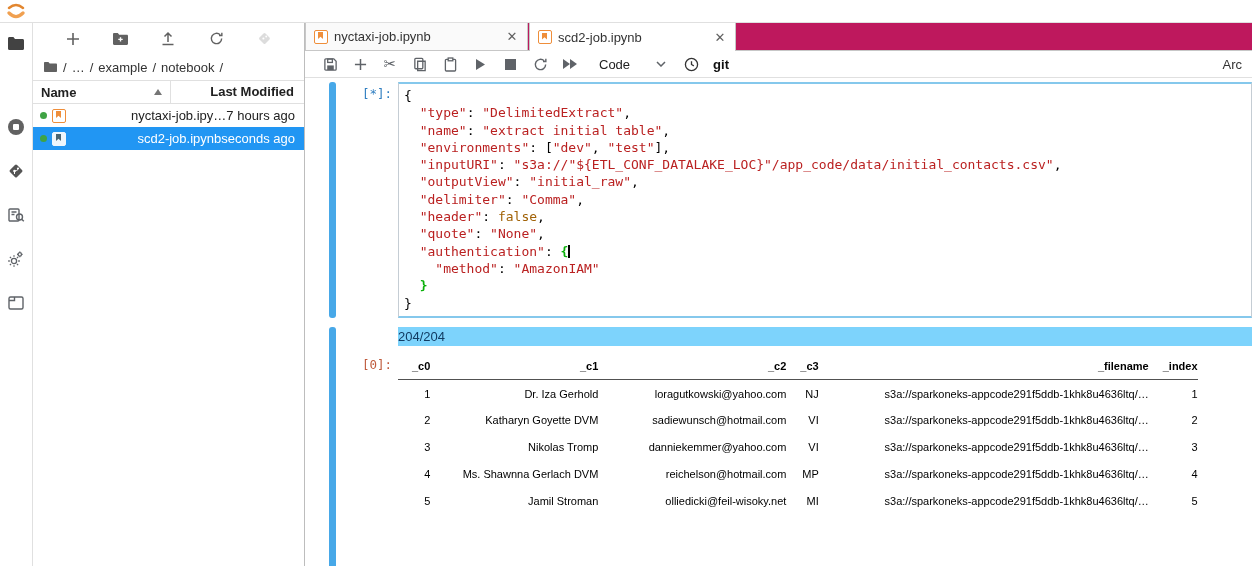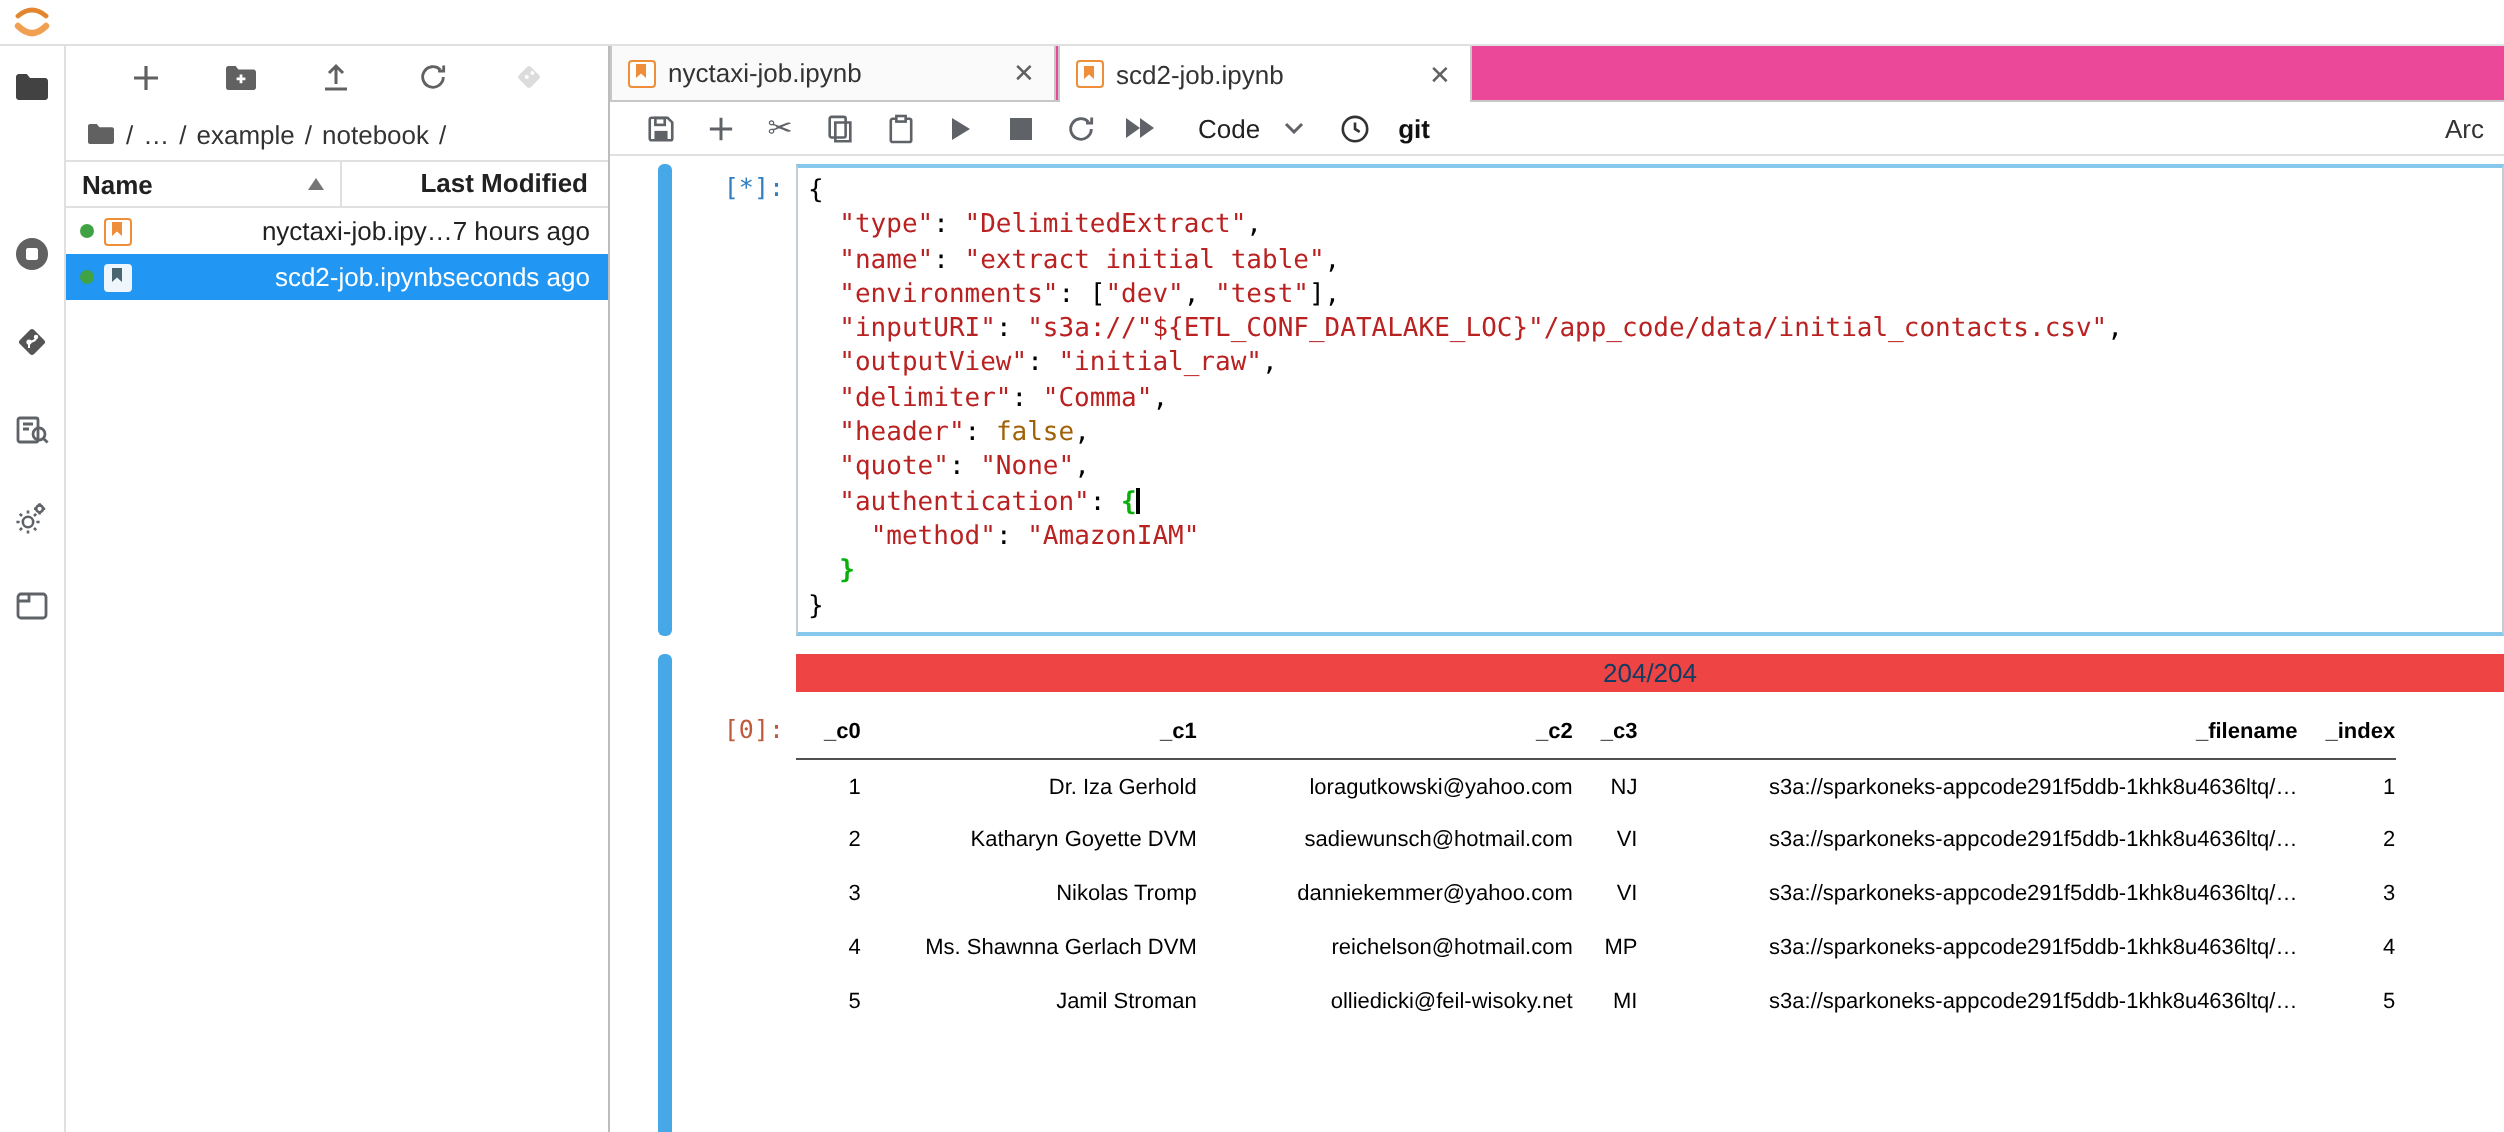--- a/index.html
+++ b/index.html
@@ -53,35 +53,35 @@
   .nbicon { width:14px; height:14px; border:1.5px solid #ef8e3a; border-radius:2px;
             background:#fff; position:relative; display:inline-block; }
   .nbicon::after { content:""; position:absolute; left:3px; top:1.5px; width:5px; height:7px;
                    background:#ef8e3a;
                    clip-path:polygon(0 0,100% 0,100% 100%,50% 68%,0 100%); }
   .nbicon.lt { border-color:#eef6fc; background:#eef6fc; }
   .nbicon.lt::after { background:#4a6572; }
 
   
   .main { flex:1; min-width:0; display:flex; flex-direction:column; }
-  .tabbar { height:28px; flex:none; background:#ec4899; border-bottom:1px solid #c7c7c7;
+  .tabbar { height:28px; flex:none; background:#be185d; border-bottom:1px solid #c7c7c7;
             display:flex; align-items:stretch; }
   .tab { display:flex; align-items:center; gap:6px; padding:0 8px; font-size:13px; color:#333; }
   .tab .close { margin-left:auto; color:#616161; font-size:13px; width:14px; text-align:center; }
   .tab.inactive { width:223px; background:#fafafa; border-left:1px solid #c7c7c7;
                   border-right:1px solid #c7c7c7; }
   .tab.active { width:207px; background:#fff; border-left:1px solid #c7c7c7;
                 border-right:1px solid #c7c7c7; margin-bottom:-1px; margin-left:1px; }
   .tab-label { white-space:nowrap; overflow:hidden; text-overflow:ellipsis; }
 
   .nb-toolbar { height:27px; flex:none; background:#fff; border-bottom:1px solid #e0e0e0;
                 display:flex; align-items:center; padding:0 6px 0 10px; color:#5f6368; }
   .tbtn { width:30px; height:24px; display:flex; align-items:center; justify-content:center; }
   .tbtn.glyph { font-family:"DejaVu Sans", sans-serif; font-size:15px; }
-  .celltype { margin-left:14px; display:flex; align-items:center; gap:12px; color:#212121;
+  .celltype { margin-left:14px; display:flex; align-items:center; gap:26px; color:#212121;
               font-size:13px; }
   .clock { margin-left:18px; }
   .git-label { margin-left:14px; font-weight:bold; font-size:13px; color:#111; }
   .kernel-label { margin-left:auto; font-size:13px; color:#333; padding-right:4px; }
 
   
   .nb-content { flex:1; min-height:0; background:#fff; overflow:hidden; padding-top:4px; }
   .cell-row { display:flex; padding-left:24px; }
   .collapser { width:7px; flex:none; border-radius:3px; background:#47a8e8; }
   .collapser.hidden { background:transparent; }
@@ -102,21 +102,21 @@
   .tok-s { color:#ba2121; }
   .tok-a { color:#a16207;text-align:right; }
   .tok-g { color:#0ab00a; font-weight:bold; }
   .cursor { display:inline-block; width:1.3px; height:13px; background:#000;
             vertical-align:-2px; }
 
   .output-row { margin-top:9px; }
   .out-collapser { width:7px; flex:none; border-radius:3px; background:#47a8e8; height:400px; }
   .out-body { flex:1; min-width:0; display:flex; flex-direction:column; }
   .out-sub { display:flex; }
-  .progress { flex:1; height:19px; background:#ef4444; color:#123c63; text-align:center;
+  .progress { flex:1; height:19px; background:#7dd3fc; color:#123c63; 
               font-size:13px; line-height:19px; margin-bottom:7px; }
 
   table.df { border-collapse:collapse; font-size:11px; color:#000;
              font-family:"Liberation Sans", sans-serif; }
   table.df th { font-weight:bold; border-bottom:1px solid #515151; }
   table.df th, table.df td { text-align:right; padding:6px 0 6px 14px; white-space:nowrap;
                              height:27px; }
   .col-c0 { width:28px; } .col-c1 { width:168px; } .col-c2 { width:188px; }
   .col-c3 { width:30px; } .col-file { width:330px; } .col-idx { width:48px; }
 

